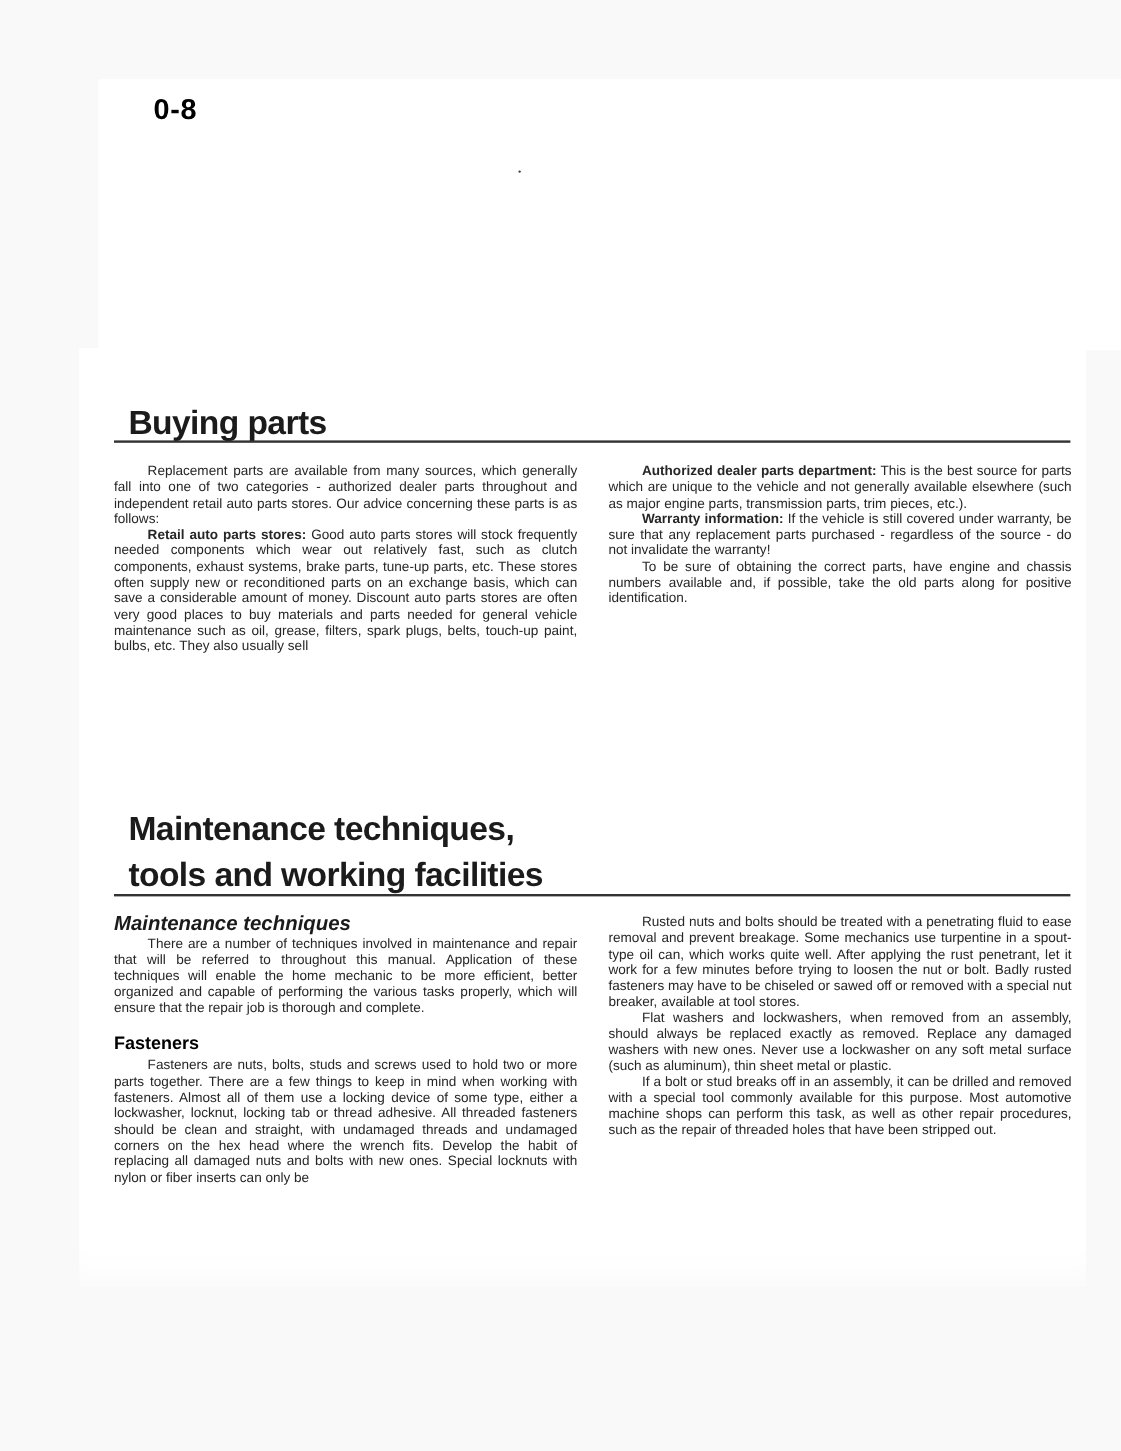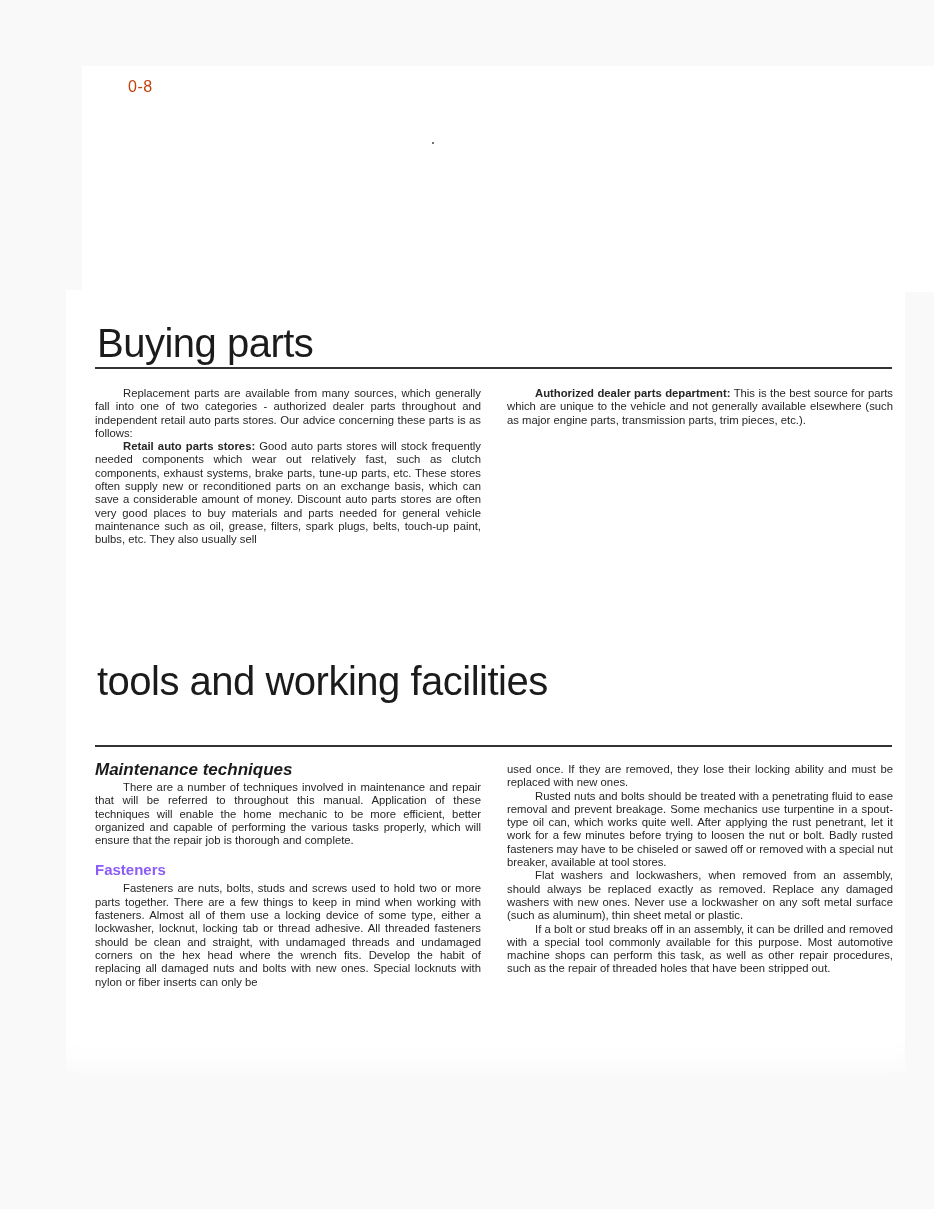--- a/index.html
+++ b/index.html
@@ -12,47 +12,47 @@
     position:absolute; left:82px; top:66px; width:852px; height:226px;
     background:#ffffff;
   }
   .sheet-main {
     position:absolute; left:66px; top:290px; width:839px; height:783px;
     background:#ffffff;
     box-shadow: inset 0 -30px 40px -30px rgba(0,0,0,0.04);
   }
   .page-number {
     position:absolute; left:128px; top:78px;
-    font-size:16px; font-weight:normal; color:#c2410c; letter-spacing:0.5px;
+    font-size:24px; font-weight:bold; color:#000000; letter-spacing:0.5px;
   }
   .speck { position:absolute; left:432px; top:142px; width:2px; height:2px; background:#444; border-radius:1px; }
 
   .section-title {
-    position:absolute; left:95px; margin:2px;
-    font-weight:normal; color:#1b1b1b; letter-spacing:-0.5px;
-    font-size:40px; line-height:38px;
+    position:absolute; left:95px; margin:12px;
+    font-weight:bold; color:#1b1b1b; letter-spacing:-0.5px;
+    font-size:28px; line-height:38px;
   }
   .rule {
     position:absolute; left:95px; width:797px; height:2px; background:#333;
   }
   .col {
     position:absolute; width:386px;
     font-size:11.3px; line-height:13.3px; color:#262626;
     text-align:justify;
   }
   .col p { margin:0; text-indent:28px; }
   .col p.noindent { text-indent:0; }
   .col b { }
   .subhead-italic {
     font-size:17px; font-weight:bold; font-style:italic; line-height:20px;
     margin:0 0 1px 0; color:#1b1b1b; text-indent:0;
   }
   .subhead {
     font-size:15px; font-weight:bold; line-height:18px;
-    margin:14px 0 3px 0; color:#8b5cf6; text-indent:0;
+    margin:14px 0 3px 0; color:#000000; text-indent:0;
   }
 </style>
 </head>
 <body>
 
 <div class="sheet-top"></div>
 <div class="sheet-main"></div>
 
 <div class="page-number">0-8</div>
 <div class="speck"></div>
@@ -60,32 +60,34 @@
 <h1 class="section-title" style="top:322px;">Buying parts</h1>
 <div class="rule" style="top:367px;"></div>
 
 <div class="col" style="left:95px; top:387px;">
   <p>Replacement parts are available from many sources, which generally fall into one of two categories - authorized dealer parts throughout and independent retail auto parts stores. Our advice concerning these parts is as follows:</p>
   <p><b>Retail auto parts stores:</b><span> Good auto parts stores will stock frequently needed components which wear out relatively fast, such as clutch components, exhaust systems, brake parts, tune-up parts, etc. These stores often supply new or reconditioned parts on an exchange basis, which can save a considerable amount of money. Discount auto parts stores are often very good places to buy materials and parts needed for general vehicle maintenance such as oil, grease, filters, spark plugs, belts, touch-up paint, bulbs, etc. They also usually sell</span></p>
 </div>
 
 <div class="col" style="left:507px; top:387px;">
   <p><b>Authorized dealer parts department:</b><span> This is the best source for parts which are unique to the vehicle and not generally available elsewhere (such as major engine parts, transmission parts, trim pieces, etc.).</span></p>
+  <p><b>Warranty information:</b><span> If the vehicle is still covered under warranty, be sure that any replacement parts purchased - regardless of the source - do not invalidate the warranty!</span></p>
+  <p>To be sure of obtaining the correct parts, have engine and chassis numbers available and, if possible, take the old parts along for positive identification.</p>
 </div>
 
 <h1 class="section-title" style="top:660px;">
+  <span style="display:block;">Maintenance techniques,</span>
   <span style="display:block;">tools and working facilities</span>
 </h1>
 <div class="rule" style="top:745px;"></div>
 
 <div class="col" style="left:95px; top:760px;">
   <h2 class="subhead-italic">Maintenance techniques</h2>
   <p>There are a number of techniques involved in maintenance and repair that will be referred to throughout this manual. Application of these techniques will enable the home mechanic to be more efficient, better organized and capable of performing the various tasks properly, which will ensure that the repair job is thorough and complete.</p>
   <h2 class="subhead">Fasteners</h2>
   <p>Fasteners are nuts, bolts, studs and screws used to hold two or more parts together. There are a few things to keep in mind when working with fasteners. Almost all of them use a locking device of some type, either a lockwasher, locknut, locking tab or thread adhesive. All threaded fasteners should be clean and straight, with undamaged threads and undamaged corners on the hex head where the wrench fits. Develop the habit of replacing all damaged nuts and bolts with new ones. Special locknuts with nylon or fiber inserts can only be</p>
 </div>
 
 <div class="col" style="left:507px; top:763px;">
-  <p class="noindent">used once. If they are removed, they lose their locking ability and must be replaced with new ones.</p>
   <p>Rusted nuts and bolts should be treated with a penetrating fluid to ease removal and prevent breakage. Some mechanics use turpentine in a spout-type oil can, which works quite well. After applying the rust penetrant, let it work for a few minutes before trying to loosen the nut or bolt. Badly rusted fasteners may have to be chiseled or sawed off or removed with a special nut breaker, available at tool stores.</p>
   <p>Flat washers and lockwashers, when removed from an assembly, should always be replaced exactly as removed. Replace any damaged washers with new ones. Never use a lockwasher on any soft metal surface (such as aluminum), thin sheet metal or plastic.</p>
   <p>If a bolt or stud breaks off in an assembly, it can be drilled and removed with a special tool commonly available for this purpose. Most automotive machine shops can perform this task, as well as other repair procedures, such as the repair of threaded holes that have been stripped out.</p>
 </div>
 
 </body></html>

